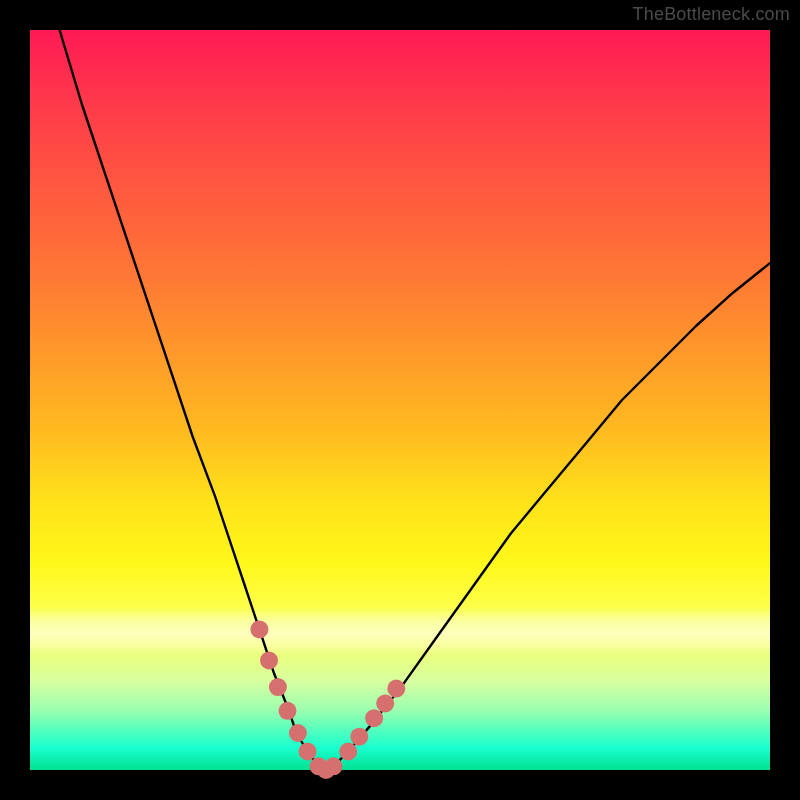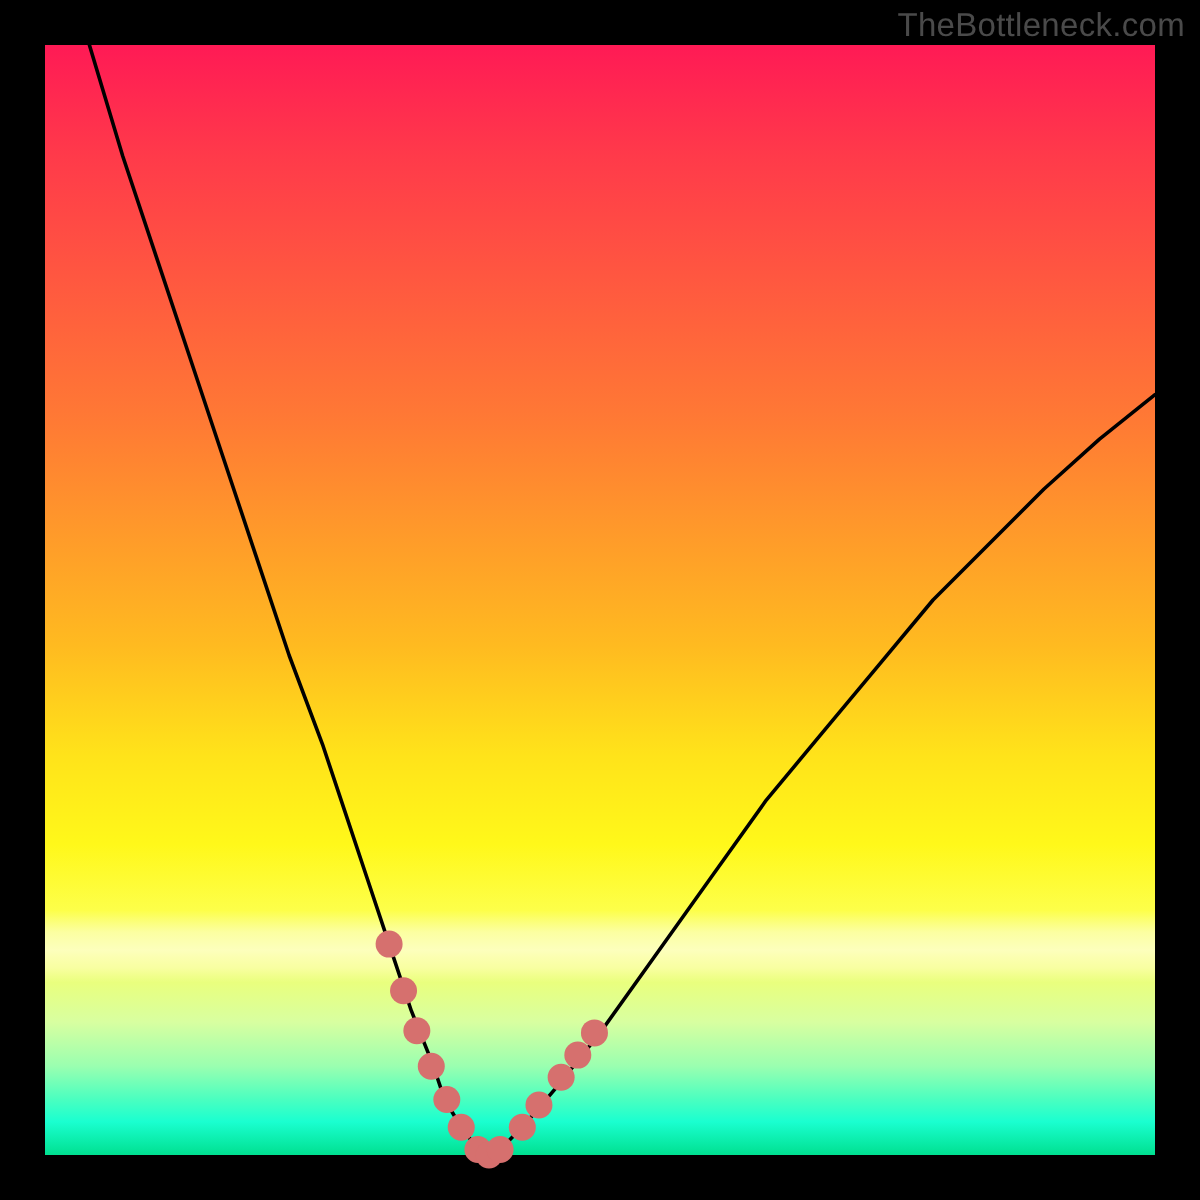--- a/index.html
+++ b/index.html
@@ -57,21 +57,21 @@
       rgba(255,255,210,0.80) 55%,
       rgba(255,255,200,0.55) 80%,
       rgba(255,255,190,0.0) 100%
     );
   }
   .watermark {
     position: absolute;
     top: 4px;
     right: 10px;
     color: #4a4a4a;
-    font-size: 22px;
+    font-size: 18px;
     letter-spacing: 0.2px;
     font-weight: 400;
   }
   svg.curve {
     position: absolute;
     left: 0;
     top: 0;
     width: 740px;
     height: 740px;
     overflow: visible;

